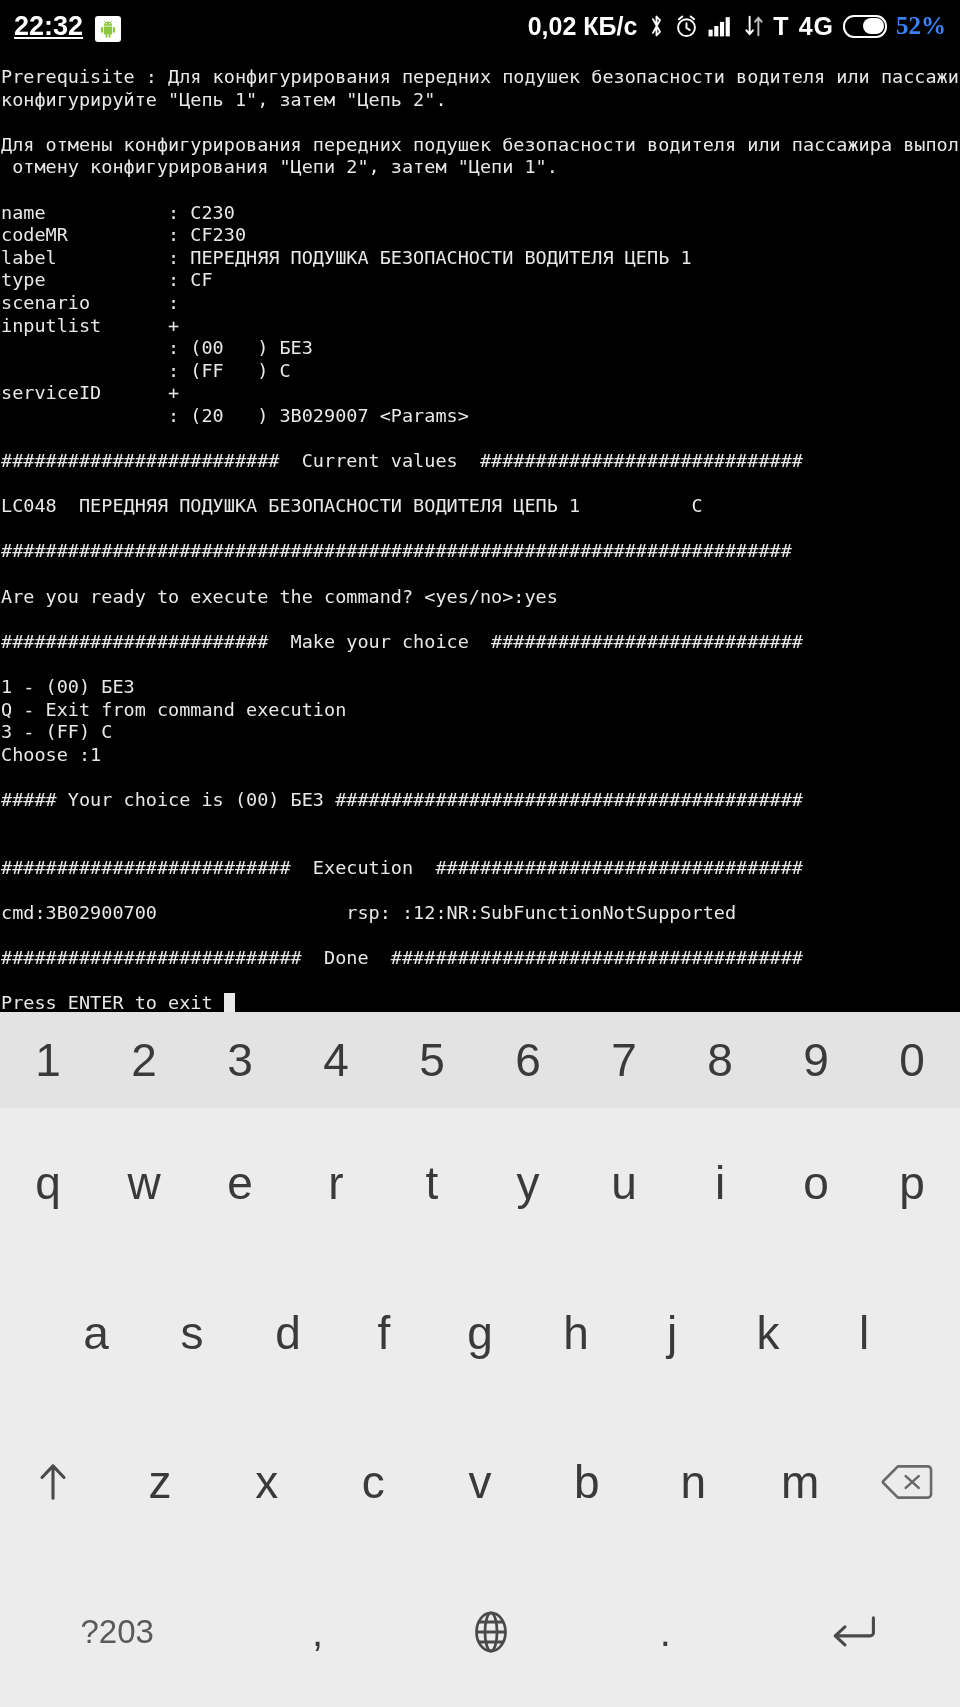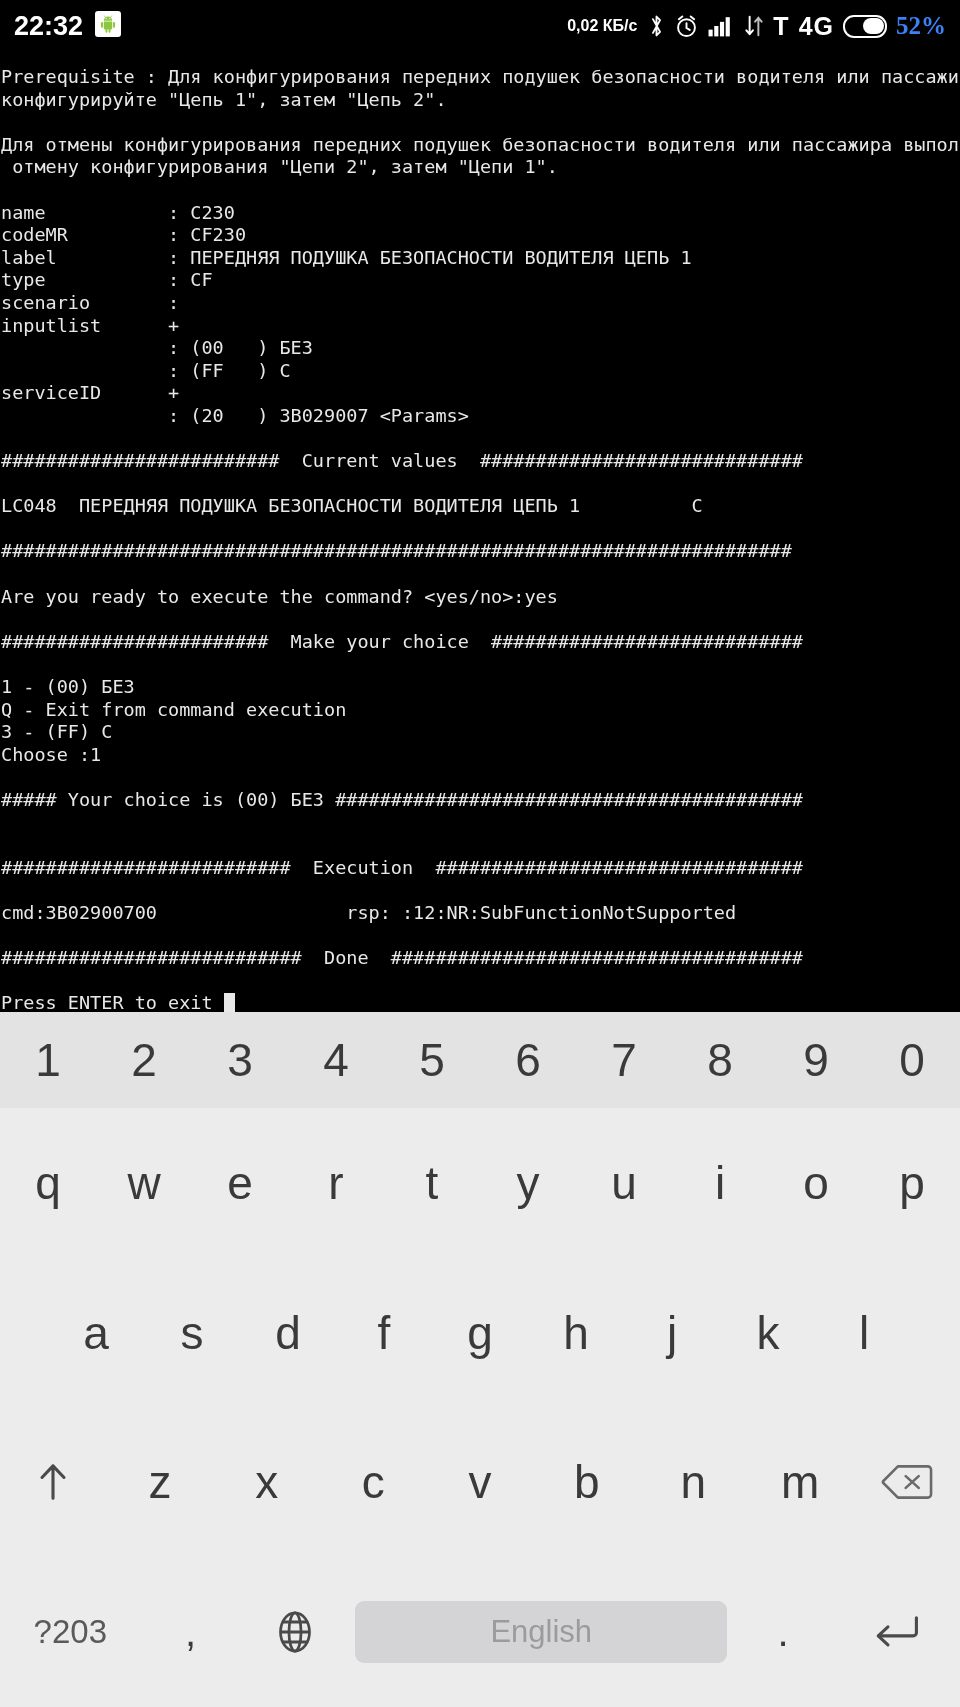--- a/index.html
+++ b/index.html
@@ -28,22 +28,23 @@
     height: 52px;
     background: #000000;
     display: flex;
     align-items: center;
     padding: 0 14px;
     box-sizing: border-box;
     color: #ffffff;
   }
   .sb-left {
     display: flex;
-    align-items: flex-start;
+    align-items: flex-end;
     gap: 12px;
+    text-decoration: underline;
   }
   .sb-clock {
     font-family: "Liberation Sans", sans-serif;
     font-size: 27px;
     font-weight: 700;
     letter-spacing: 0px;
     color: #ffffff;
   }
   .sb-appicon {
     width: 26px;
@@ -56,21 +57,21 @@
     overflow: hidden;
   }
   .sb-spacer { flex: 1; }
   .sb-right {
     display: flex;
     align-items: center;
     gap: 9px;
   }
   .sb-net {
     font-family: "Liberation Sans", sans-serif;
-    font-size: 16px;
+    font-size: 25px;
     font-weight: 700;
     color: #ffffff;
     margin-right: 2px;
   }
   .sb-ico {
     display: flex;
     align-items: center;
     justify-content: center;
     color: #ffffff;
   }
@@ -356,21 +357,20 @@
       <div class="key key-comma">,</div>
       <div class="key key-globe">
         <span>
           <svg width="46" height="50" viewBox="0 0 34 38">
             <ellipse cx="17" cy="19" rx="11" ry="14.5" stroke="#4a4a4a" stroke-width="2.1" fill="none"></ellipse>
             <ellipse cx="17" cy="19" rx="4.6" ry="14.5" stroke="#4a4a4a" stroke-width="2.1" fill="none"></ellipse>
             <path d="M6 19h22M7.8 11.4h18.4M7.8 26.6h18.4" stroke="#4a4a4a" stroke-width="2.1" fill="none"></path>
           </svg>
         </span>
       </div>
-      <div class="key-space">English</div>
       <div class="key key-period">.</div>
       <div class="key key-enter">
         <span>
           <svg width="50" height="44" viewBox="0 0 38 34">
             <path d="M34 6v11.5a2.5 2.5 0 0 1-2.5 2.5H5" stroke="#4a4a4a" stroke-width="2.4" fill="none" stroke-linecap="round" stroke-linejoin="round"></path>
             <path d="M12 13L4.5 20 12 27" stroke="#4a4a4a" stroke-width="2.4" fill="none" stroke-linecap="round" stroke-linejoin="round"></path>
           </svg>
         </span>
       </div>
     </div>

